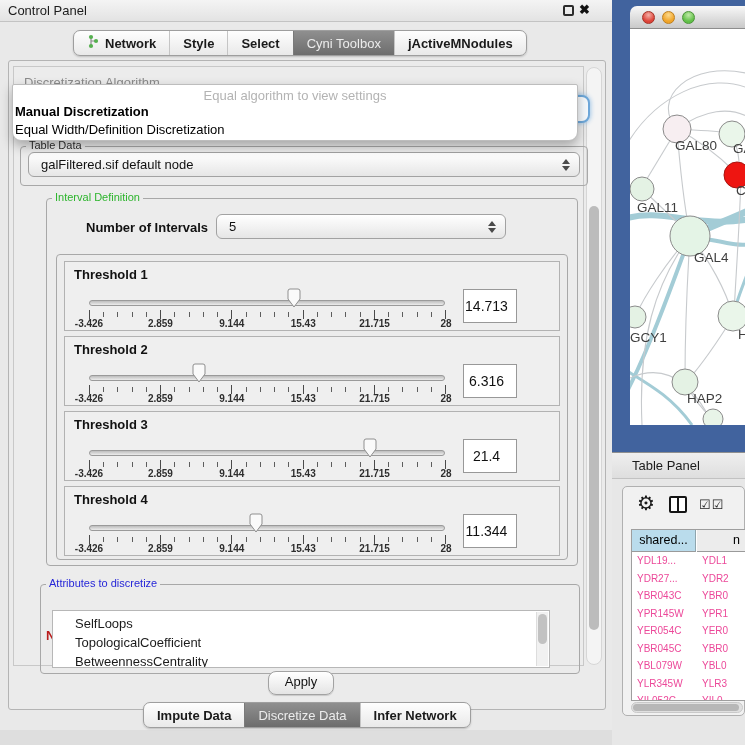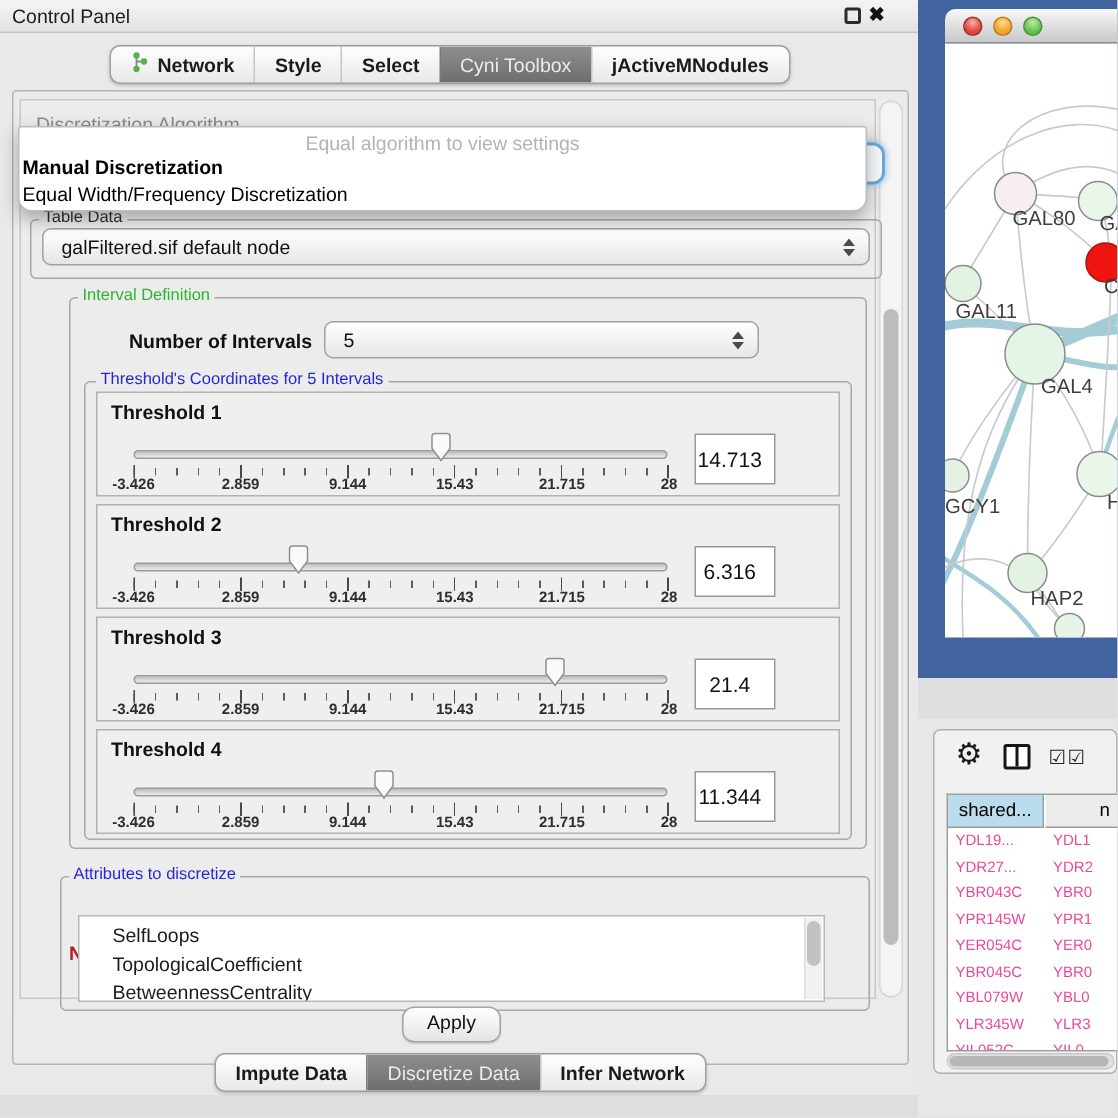--- a/index.html
+++ b/index.html
@@ -137,21 +137,21 @@
     <div class="vscroll">
         <div class="thumb"></div>
       </div>
 
     <div class="algo-title">Discretization Algorithm</div>
     <div class="combo-focus"></div>
 
     <div class="popup">
       <div class="popup-hint">Equal algorithm to view settings</div>
       <div class="popup-opt1">Manual Discretization</div>
-      <div class="popup-opt2">Equal Width/Frequency Discretization</div>
+      <div class="popup-opt2">Equal Width/Definition Discretization</div>
     </div>
 
     <div class="group" style="left:20px;top:146px;width:568px;height:40px"></div>
     <div class="gtitle" style="left:26px;top:139px;color:#2f2f2f">Table Data</div>
     <div class="combo" style="left:28px;top:152px;width:552px;height:25px">
       <span>galFiltered.sif default node</span>
       <span class="spin">
           <span class="up"></span>
           <span class="dn"></span>
         </span>
@@ -163,21 +163,20 @@
     <div style="position:absolute;left:86px;top:220px;font-size:13px;font-weight:700;color:#111">Number of Intervals</div>
     <div class="combo" style="left:216px;top:214px;width:290px;height:25px">
       <span>5</span>
       <span class="spin">
           <span class="up"></span>
           <span class="dn"></span>
         </span>
     </div>
 
     <div class="group" style="left:56px;top:254px;width:512px;height:306px"></div>
-    <div class="gtitle" style="left:64px;top:247px;color:#2626d8">Threshold's Coordinates for 5 Intervals</div>
 
     <div class="t-card" style="top:261px">
       <div class="t-label">Threshold 1</div>
       <div class="t-track"></div>
       <div class="t-zone">
           <div class="t-thumb" style="left: 57.7%;"><svg width="17" height="21" viewBox="0 0 17 21">
               <path d="M2.5 3 q0-2 2-2 h8 q2 0 2 2 v8 l-6 8 l-6-8 z" fill="#fafafa" stroke="#8f8f8f"></path>
             </svg></div>
         </div>
       <div class="t-ticks">
@@ -347,20 +346,23 @@
         <text x="106" y="166">C</text>
         <text x="7" y="183">GAL11</text>
         <text x="64" y="233">GAL4</text>
         <text x="0" y="313">GCY1</text>
         <text x="108" y="310">H</text>
         <text x="57" y="374">HAP2</text>
       </g>
     </svg>
   </div>
 
+  <div class="tp-bar">
+    <div class="tp-title">Table Panel</div>
+  </div>
   <div class="tp-below"></div>
   <div class="tp-win">
     <div class="tp-gear">⚙</div>
     <div class="tp-col"></div>
     <div class="tp-checks">☑☑</div>
 
     <div class="tp-table">
       <div class="th th1">shared...</div>
       <div class="th th2">n</div>
 

